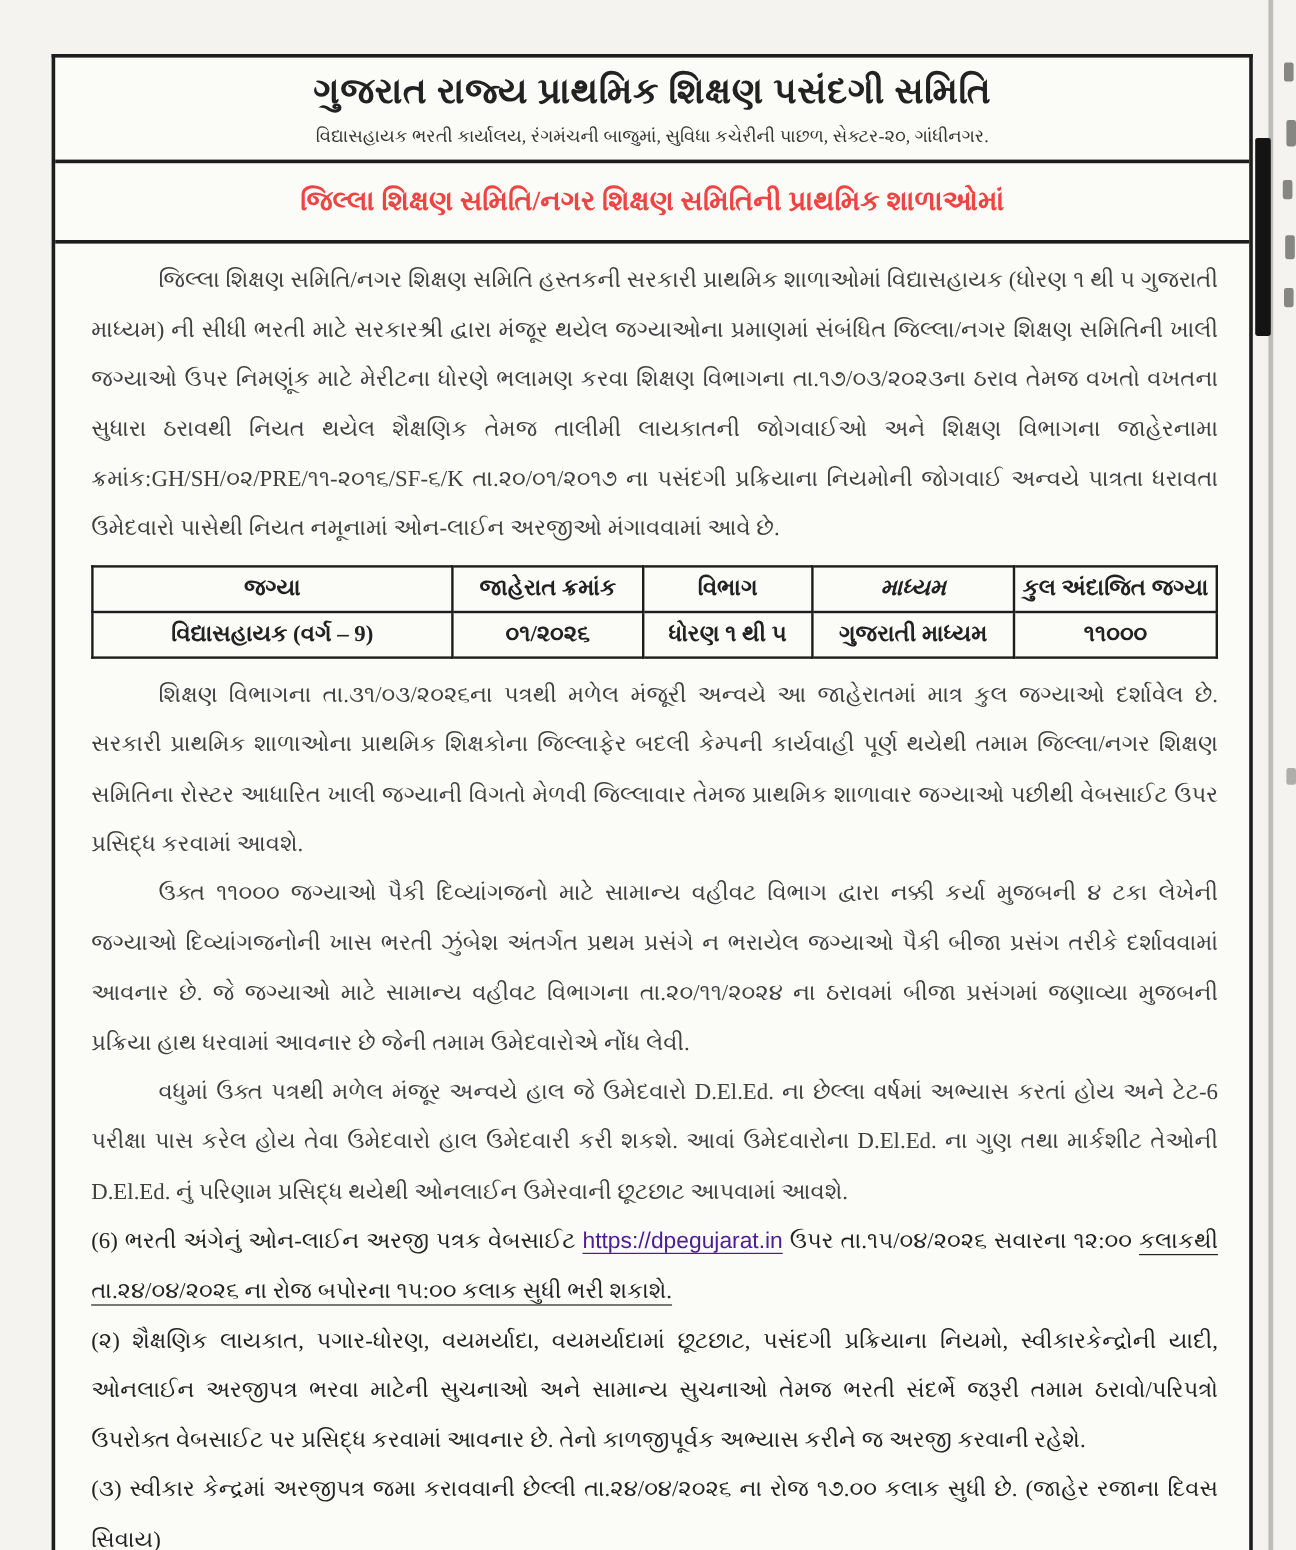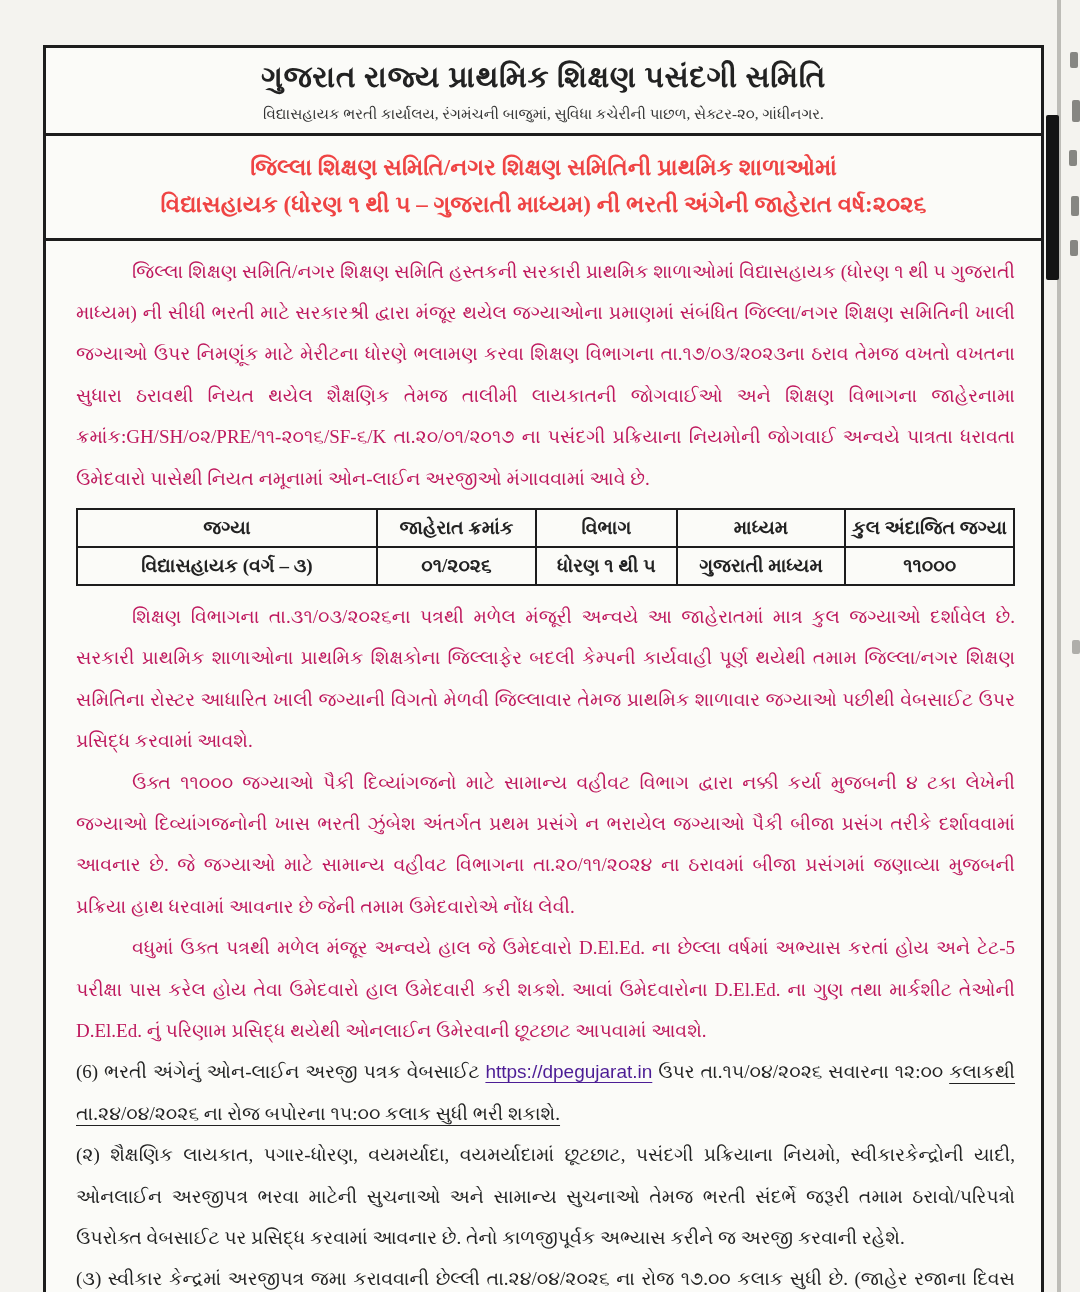--- a/index.html
+++ b/index.html
@@ -85,36 +85,36 @@
     color: #ef4444;
   }
   .docbody {
     padding: 10px 26px 0 30px;
     font-size: 19px;
   }
   .para {
     text-align: justify;
     text-indent: 56px;
     line-height: 2.18;
-    color: #be185d;
+    color: #404040;
   }
   .vacancy-table {
     width: 100%;
     border-collapse: collapse;
     margin: 9px 0 10px 0;
   }
   .vacancy-table th, .vacancy-table td {
     border: 2.5px solid #1d1d1d;
     text-align: center;
     font-weight: bold;
     font-size: 19px;
     padding: 7px 4px;
     color: #222;
   }
-  .c1 { width: 32%; } .c2 { width: 17%; margin-top: 20px; } .c3 { width: 15%; } .c4 { width: 18%; } .c5 { width: 18%; }
+  .c1 { width: 32%; } .c2 { width: 17%; margin-top: 20px; } .c3 { width: 15%; } .c4 { width: 18%; font-style: italic; } .c5 { width: 18%; }
   .hang {
     text-align: justify;
     text-indent: 0;
     line-height: 2.18;
     color: #222;
   }
   .weblink {
     font-family: "Liberation Sans", "DejaVu Sans", sans-serif;
     color: #4c1d95;
     text-decoration: underline;
@@ -141,53 +141,52 @@
 
   <div class="doc">
 
     <div class="masthead">
       <h1>ગુજરાત રાજ્ય પ્રાથમિક શિક્ષણ પસંદગી સમિતિ</h1>
       <div class="address">વિદ્યાસહાયક ભરતી કાર્યાલય, રંગમંચની બાજુમાં, સુવિધા કચેરીની પાછળ, સેક્ટર-૨૦, ગાંધીનગર.</div>
     </div>
 
     <div class="notice-heading">
       <div>જિલ્લા શિક્ષણ સમિતિ/નગર શિક્ષણ સમિતિની પ્રાથમિક શાળાઓમાં</div>
-      <div>વિદ્યાસહાયક (ધોરણ ૧ થી ૫ – ગુજરાતી માધ્યમ) ની ભરતી અંગેની જાહેરાત વર્ષ:૨૦૨૬</div>
     </div>
 
     <div class="docbody">
 
       <p class="para">જિલ્લા શિક્ષણ સમિતિ/નગર શિક્ષણ સમિતિ હસ્તકની સરકારી પ્રાથમિક શાળાઓમાં વિદ્યાસહાયક (ધોરણ ૧ થી ૫ ગુજરાતી માધ્યમ) ની સીધી ભરતી માટે સરકારશ્રી દ્વારા મંજૂર થયેલ જગ્યાઓના પ્રમાણમાં સંબંધિત જિલ્લા/નગર શિક્ષણ સમિતિની ખાલી જગ્યાઓ ઉપર નિમણૂંક માટે મેરીટના ધોરણે ભલામણ કરવા શિક્ષણ વિભાગના તા.૧૭/૦૩/૨૦૨૩ના ઠરાવ તેમજ વખતો વખતના સુધારા ઠરાવથી નિયત થયેલ શૈક્ષણિક તેમજ તાલીમી લાયકાતની જોગવાઈઓ અને શિક્ષણ વિભાગના જાહેરનામા ક્રમાંક:GH/SH/૦૨/PRE/૧૧-૨૦૧૬/SF-૬/K તા.૨૦/૦૧/૨૦૧૭ ના પસંદગી પ્રક્રિયાના નિયમોની જોગવાઈ અન્વયે પાત્રતા ધરાવતા ઉમેદવારો પાસેથી નિયત નમૂનામાં ઓન-લાઈન અરજીઓ મંગાવવામાં આવે છે.</p>
 
       <table class="vacancy-table">
         <thead>
           <tr>
             <th class="c1">જગ્યા</th>
             <th class="c2">જાહેરાત ક્રમાંક</th>
             <th class="c3">વિભાગ</th>
             <th class="c4">માધ્યમ</th>
             <th class="c5">કુલ અંદાજિત જગ્યા</th>
           </tr>
         </thead>
         <tbody>
           <tr>
-            <td>વિદ્યાસહાયક (વર્ગ – ૩)</td>
+            <td>વિદ્યાસહાયક (વર્ગ – 9)</td>
             <td>૦૧/૨૦૨૬</td>
             <td>ધોરણ ૧ થી ૫</td>
             <td>ગુજરાતી માધ્યમ</td>
             <td>૧૧૦૦૦</td>
           </tr>
         </tbody>
       </table>
 
       <p class="para">શિક્ષણ વિભાગના તા.૩૧/૦૩/૨૦૨૬ના પત્રથી મળેલ મંજૂરી અન્વયે આ જાહેરાતમાં માત્ર કુલ જગ્યાઓ દર્શાવેલ છે. સરકારી પ્રાથમિક શાળાઓના પ્રાથમિક શિક્ષકોના જિલ્લાફેર બદલી કેમ્પની કાર્યવાહી પૂર્ણ થયેથી તમામ જિલ્લા/નગર શિક્ષણ સમિતિના રોસ્ટર આધારિત ખાલી જગ્યાની વિગતો મેળવી જિલ્લાવાર તેમજ પ્રાથમિક શાળાવાર જગ્યાઓ પછીથી વેબસાઈટ ઉપર પ્રસિદ્ધ કરવામાં આવશે.</p>
 
       <p class="para">ઉક્ત ૧૧૦૦૦ જગ્યાઓ પૈકી દિવ્યાંગજનો માટે સામાન્ય વહીવટ વિભાગ દ્વારા નક્કી કર્યા મુજબની ૪ ટકા લેખેની જગ્યાઓ દિવ્યાંગજનોની ખાસ ભરતી ઝુંબેશ અંતર્ગત પ્રથમ પ્રસંગે ન ભરાયેલ જગ્યાઓ પૈકી બીજા પ્રસંગ તરીકે દર્શાવવામાં આવનાર છે. જે જગ્યાઓ માટે સામાન્ય વહીવટ વિભાગના તા.૨૦/૧૧/૨૦૨૪ ના ઠરાવમાં બીજા પ્રસંગમાં જણાવ્યા મુજબની પ્રક્રિયા હાથ ધરવામાં આવનાર છે જેની તમામ ઉમેદવારોએ નોંધ લેવી.</p>
 
-      <p class="para">વધુમાં ઉક્ત પત્રથી મળેલ મંજૂર અન્વયે હાલ જે ઉમેદવારો D.El.Ed. ના છેલ્લા વર્ષમાં અભ્યાસ કરતાં હોય અને ટેટ-5 પરીક્ષા પાસ કરેલ હોય તેવા ઉમેદવારો હાલ ઉમેદવારી કરી શકશે. આવાં ઉમેદવારોના D.El.Ed. ના ગુણ તથા માર્કશીટ તેઓની D.El.Ed. નું પરિણામ પ્રસિદ્ધ થયેથી ઓનલાઈન ઉમેરવાની છૂટછાટ આપવામાં આવશે.</p>
+      <p class="para">વધુમાં ઉક્ત પત્રથી મળેલ મંજૂર અન્વયે હાલ જે ઉમેદવારો D.El.Ed. ના છેલ્લા વર્ષમાં અભ્યાસ કરતાં હોય અને ટેટ-6 પરીક્ષા પાસ કરેલ હોય તેવા ઉમેદવારો હાલ ઉમેદવારી કરી શકશે. આવાં ઉમેદવારોના D.El.Ed. ના ગુણ તથા માર્કશીટ તેઓની D.El.Ed. નું પરિણામ પ્રસિદ્ધ થયેથી ઓનલાઈન ઉમેરવાની છૂટછાટ આપવામાં આવશે.</p>
 
       <p class="hang"><span>(6) ભરતી અંગેનું ઓન-લાઈન અરજી પત્રક વેબસાઈટ </span><span class="weblink">https://dpegujarat.in</span><span> ઉપર તા.૧૫/૦૪/૨૦૨૬ સવારના ૧૨:૦૦ </span><span class="u">કલાકથી તા.૨૪/૦૪/૨૦૨૬ ના રોજ બપોરના ૧૫:૦૦ કલાક સુધી ભરી શકાશે.</span></p>
 
       <p class="hang">(૨) શૈક્ષણિક લાયકાત, પગાર-ધોરણ, વયમર્યાદા, વયમર્યાદામાં છૂટછાટ, પસંદગી પ્રક્રિયાના નિયમો, સ્વીકારકેન્દ્રોની યાદી, ઓનલાઈન અરજીપત્ર ભરવા માટેની સુચનાઓ અને સામાન્ય સુચનાઓ તેમજ ભરતી સંદર્ભે જરૂરી તમામ ઠરાવો/પરિપત્રો ઉપરોક્ત વેબસાઈટ પર પ્રસિદ્ધ કરવામાં આવનાર છે. તેનો કાળજીપૂર્વક અભ્યાસ કરીને જ અરજી કરવાની રહેશે.</p>
 
       <p class="hang">(૩) સ્વીકાર કેન્દ્રમાં અરજીપત્ર જમા કરાવવાની છેલ્લી તા.૨૪/૦૪/૨૦૨૬ ના રોજ ૧૭.૦૦ કલાક સુધી છે. (જાહેર રજાના દિવસ સિવાય)</p>
 
     </div>
   </div>
 </div>

